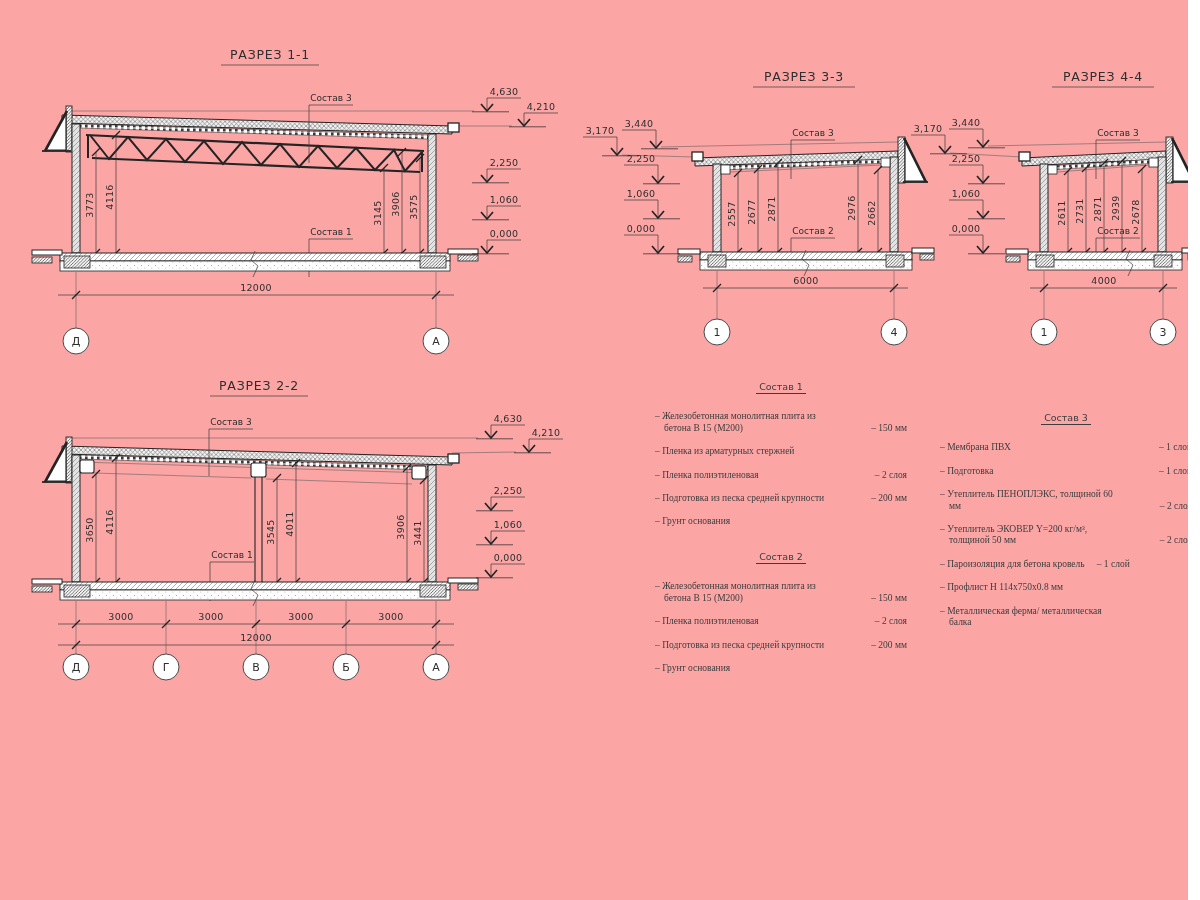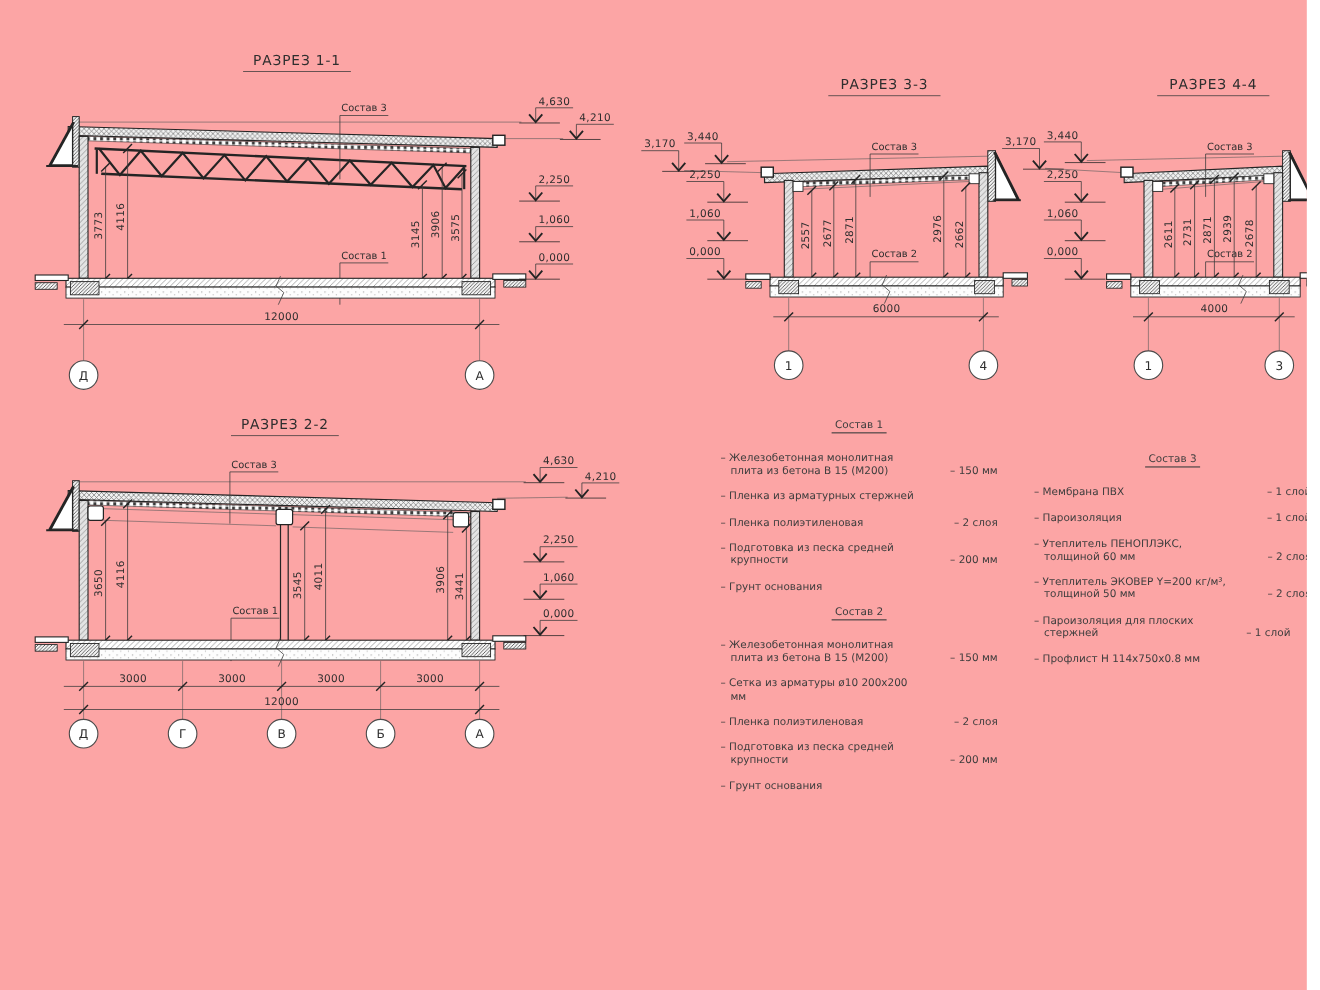--- a/index.html
+++ b/index.html
@@ -9,21 +9,21 @@
   .t13{font-size:12.5px;letter-spacing:.8px;}
   .t10{font-size:9.5px;letter-spacing:.3px;}
   .t9{font-size:9px;}
   .t11{font-size:11px;}
   .ln{stroke:#242424;fill:none;}
   .thin{stroke:#5a5a5a;stroke-width:.55;fill:none;}
   .dim{stroke:#3a3a3a;stroke-width:.7;fill:none;}
   .complist{position:absolute;font-size:9.5px;line-height:1.2;color:#3d3d3d;}
   .cl-title{text-align:center;margin-bottom:19px;}
   .cl-title span{border-bottom:1px solid #3d3d3d;padding:0 3px 1px;}
-  .cl-item{display:flex;align-items:flex-end;margin-bottom:12px;}
+  .cl-item{display:flex;align-items:flex-end;margin-bottom:12px;font-family:Liberation Serif, serif;}
   .cl-text{max-width:172px;padding-left:9px;text-indent:-9px;}
   .cl-val{margin-left:auto;white-space:nowrap;}
   .cl-inline .cl-val{margin-left:12px;margin-right:auto;}
 </style>
 </head>
 <body>
 
 <div class="stage">
 
 <svg width="1200" height="900" viewBox="0 0 1200 900">
@@ -484,58 +484,58 @@
   </div>
 </div>
 
 <div class="complist" style="left:655px;top:551px;width:252px;">
   <div class="cl-title"><span>Состав 2</span></div>
   <div class="cl-item">
     <div class="cl-text">– Железобетонная  монолитная плита из бетона В 15 (М200)</div>
     <div class="cl-val">– 150 мм</div>
   </div>
   <div class="cl-item">
-    <div class="cl-text">– Сетка из арматуры ø10 200х200 мм</div>
-    <div class="cl-val"></div>
-  </div>
-  <div class="cl-item">
     <div class="cl-text">– Пленка полиэтиленовая</div>
     <div class="cl-val">– 2 слоя</div>
   </div>
   <div class="cl-item">
     <div class="cl-text">– Подготовка из песка средней крупности</div>
     <div class="cl-val">– 200 мм</div>
   </div>
   <div class="cl-item">
     <div class="cl-text">– Грунт основания</div>
     <div class="cl-val"></div>
   </div>
 </div>
 
 <div class="complist" style="left:940px;top:412px;width:252px;">
   <div class="cl-title"><span>Состав 3</span></div>
   <div class="cl-item">
     <div class="cl-text">– Мембрана ПВХ</div>
     <div class="cl-val">– 1 слой</div>
   </div>
   <div class="cl-item">
-    <div class="cl-text">– Пароизоляция</div>
+    <div class="cl-text">– Подготовка</div>
     <div class="cl-val">– 1 слой</div>
   </div>
   <div class="cl-item">
     <div class="cl-text">– Утеплитель ПЕНОПЛЭКС, толщиной 60 мм</div>
     <div class="cl-val">– 2 слоя</div>
   </div>
   <div class="cl-item">
     <div class="cl-text">– Утеплитель ЭКОВЕР Y=200 кг/м³, толщиной 50 мм</div>
     <div class="cl-val">– 2 слоя</div>
   </div>
   <div class="cl-item cl-inline">
-    <div class="cl-text">– Пароизоляция для плоских стержней</div>
+    <div class="cl-text">– Пароизоляция для бетона кровель</div>
     <div class="cl-val">– 1 слой</div>
   </div>
   <div class="cl-item">
     <div class="cl-text">– Профлист Н 114х750х0.8 мм</div>
     <div class="cl-val"></div>
   </div>
+  <div class="cl-item">
+    <div class="cl-text">– Металлическая ферма/ металлическая балка</div>
+    <div class="cl-val"></div>
+  </div>
 </div>
 
 </div>
 
 </body></html>

